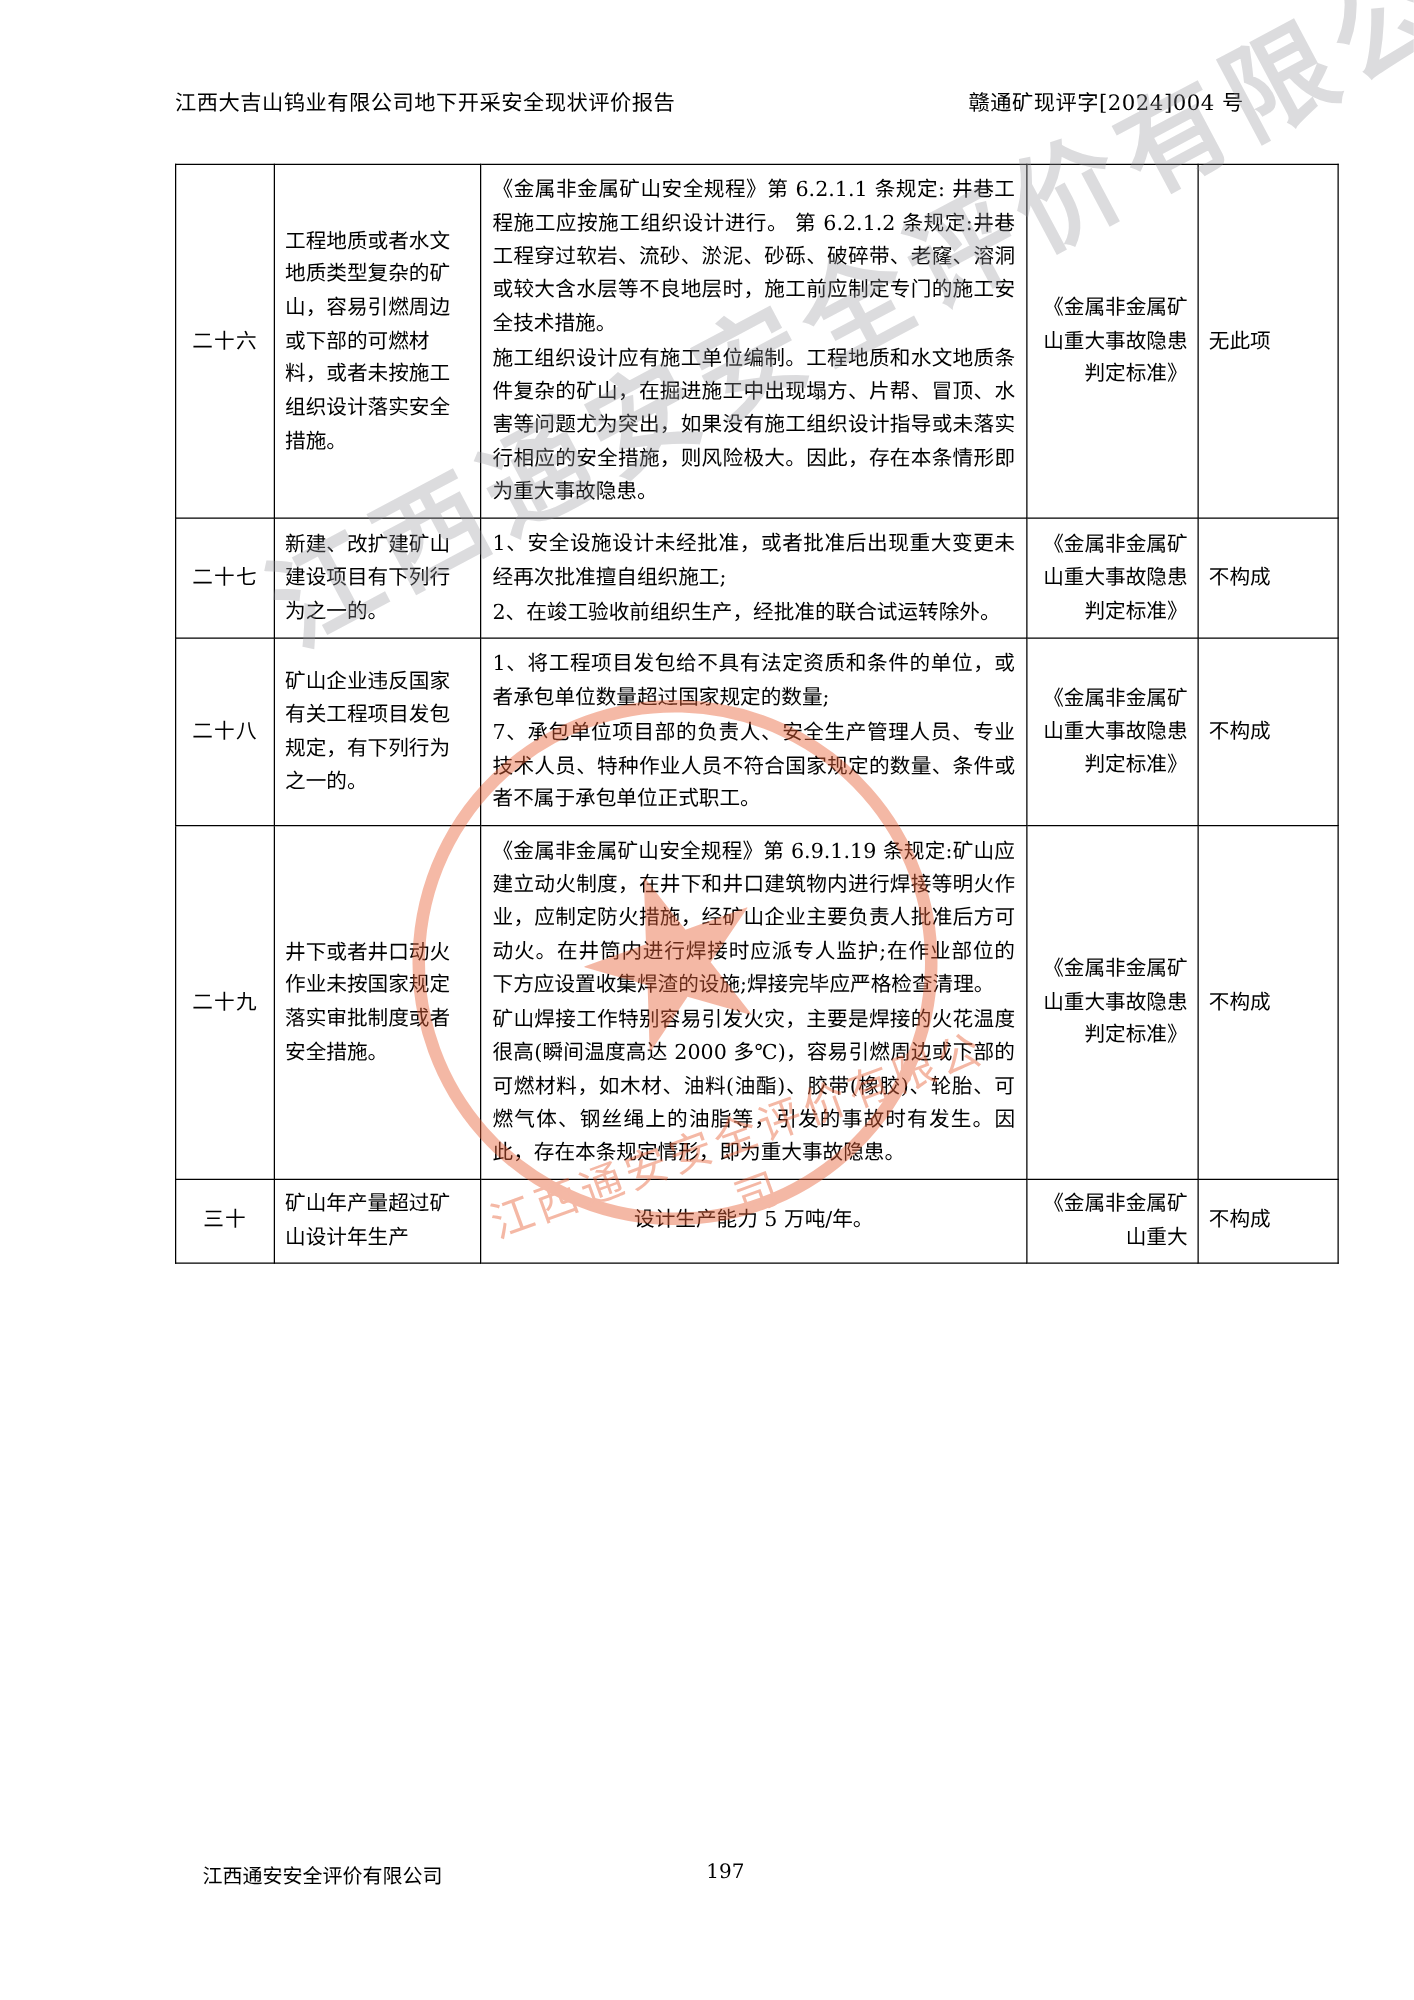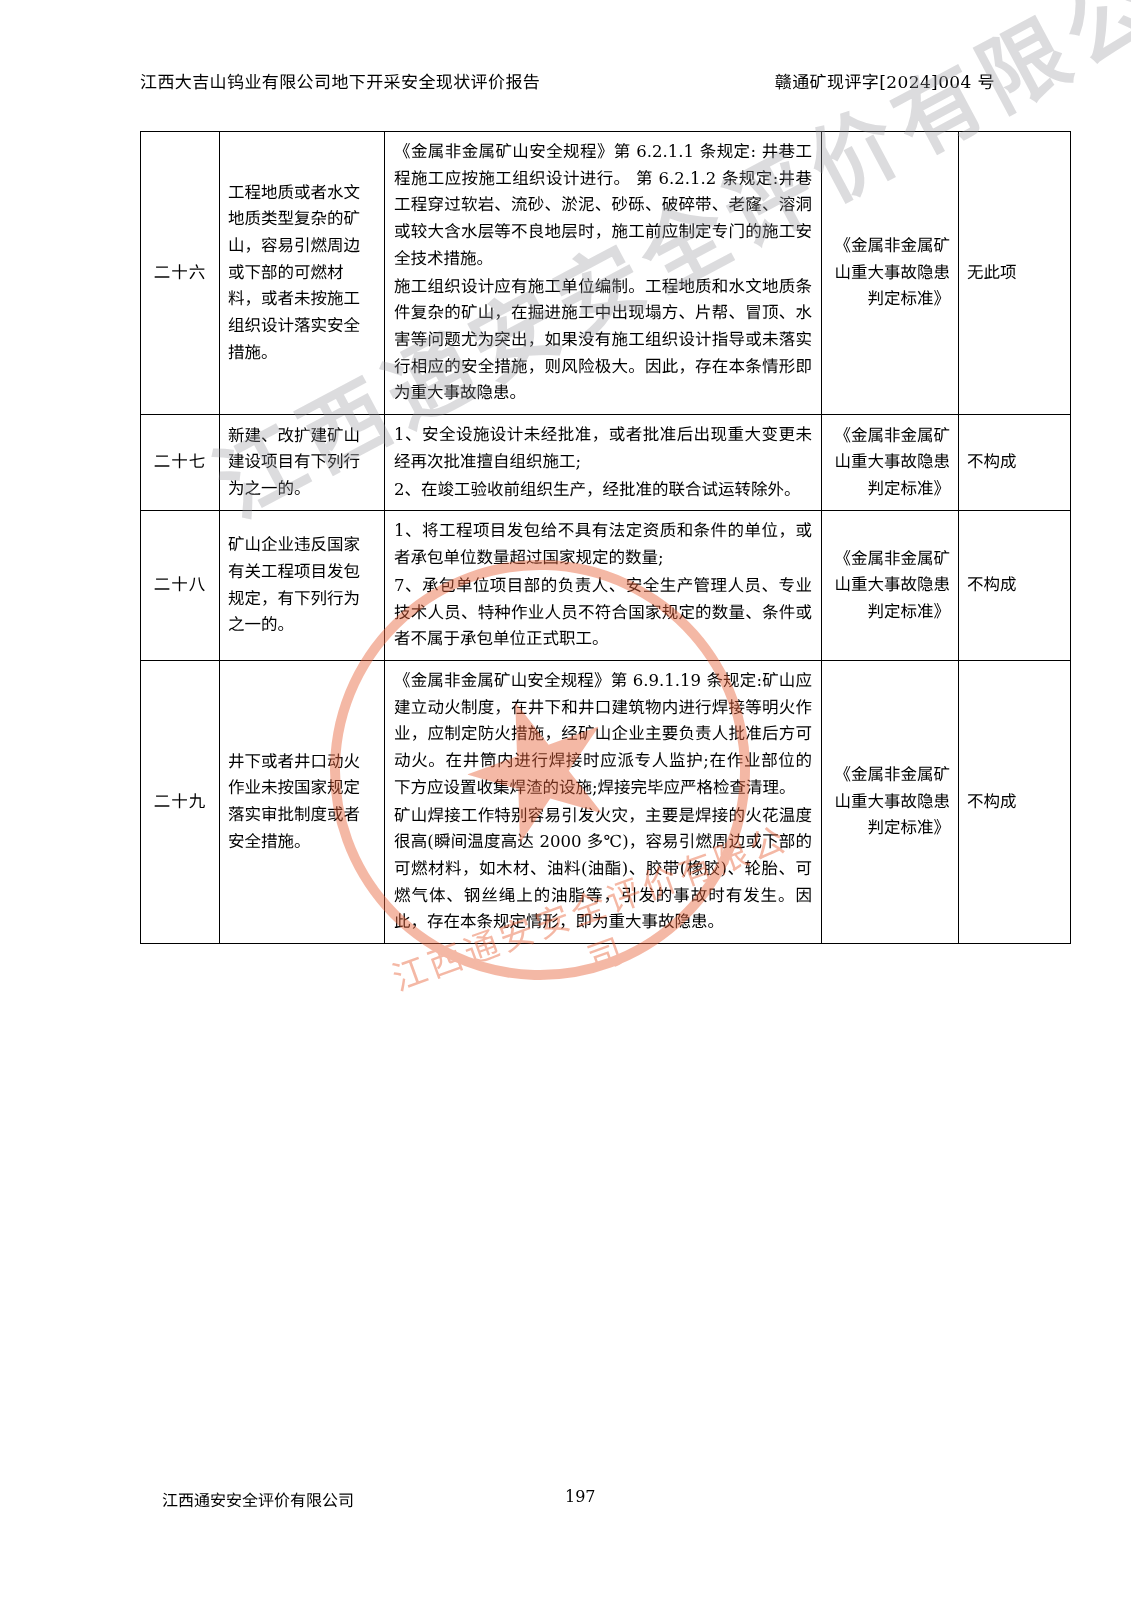--- a/index.html
+++ b/index.html
@@ -225,20 +225,29 @@
           <td class="c-num"><span class="num-v">二十九</span></td>
           <td class="c-item"><span class="just">井下或者井口动火作业未按国家规定落实审批制度或者安全措施。</span></td>
           <td class="c-desc">
             <p class="p just">《金属非金属矿山安全规程》第 6.9.1.19 条规定:矿山应建立动火制度，在井下和井口建筑物内进行焊接等明火作业，应制定防火措施，经矿山企业主要负责人批准后方可动火。在井筒内进行焊接时应派专人监护;在作业部位的下方应设置收集焊渣的设施;焊接完毕应严格检查清理。</p>
             <p class="p just">矿山焊接工作特别容易引发火灾，主要是焊接的火花温度很高(瞬间温度高达 2000 多℃)，容易引燃周边或下部的可燃材料，如木材、油料(油酯)、胶带(橡胶)、轮胎、可燃气体、钢丝绳上的油脂等，引发的事故时有发生。因此，存在本条规定情形，即为重大事故隐患。</p>
           </td>
           <td class="c-std">《金属非金属矿山重大事故隐患判定标准》</td>
           <td class="c-res">不构成</td>
         </tr>
 
+        <tr>
+          <td class="c-num"><span class="num-v">三十</span></td>
+          <td class="c-item"><span class="just">矿山年产量超过矿山设计年生产</span></td>
+          <td class="c-desc">
+            <p class="p ctr">设计生产能力 5 万吨/年。</p>
+          </td>
+          <td class="c-std">《金属非金属矿山重大</td>
+          <td class="c-res">不构成</td>
+        </tr>
 
       </tbody>
     </table>
   </div>
 
   <div class="footer">
     <span class="f-left">江西通安安全评价有限公司</span>
     <span class="f-page">197</span>
   </div>
 

